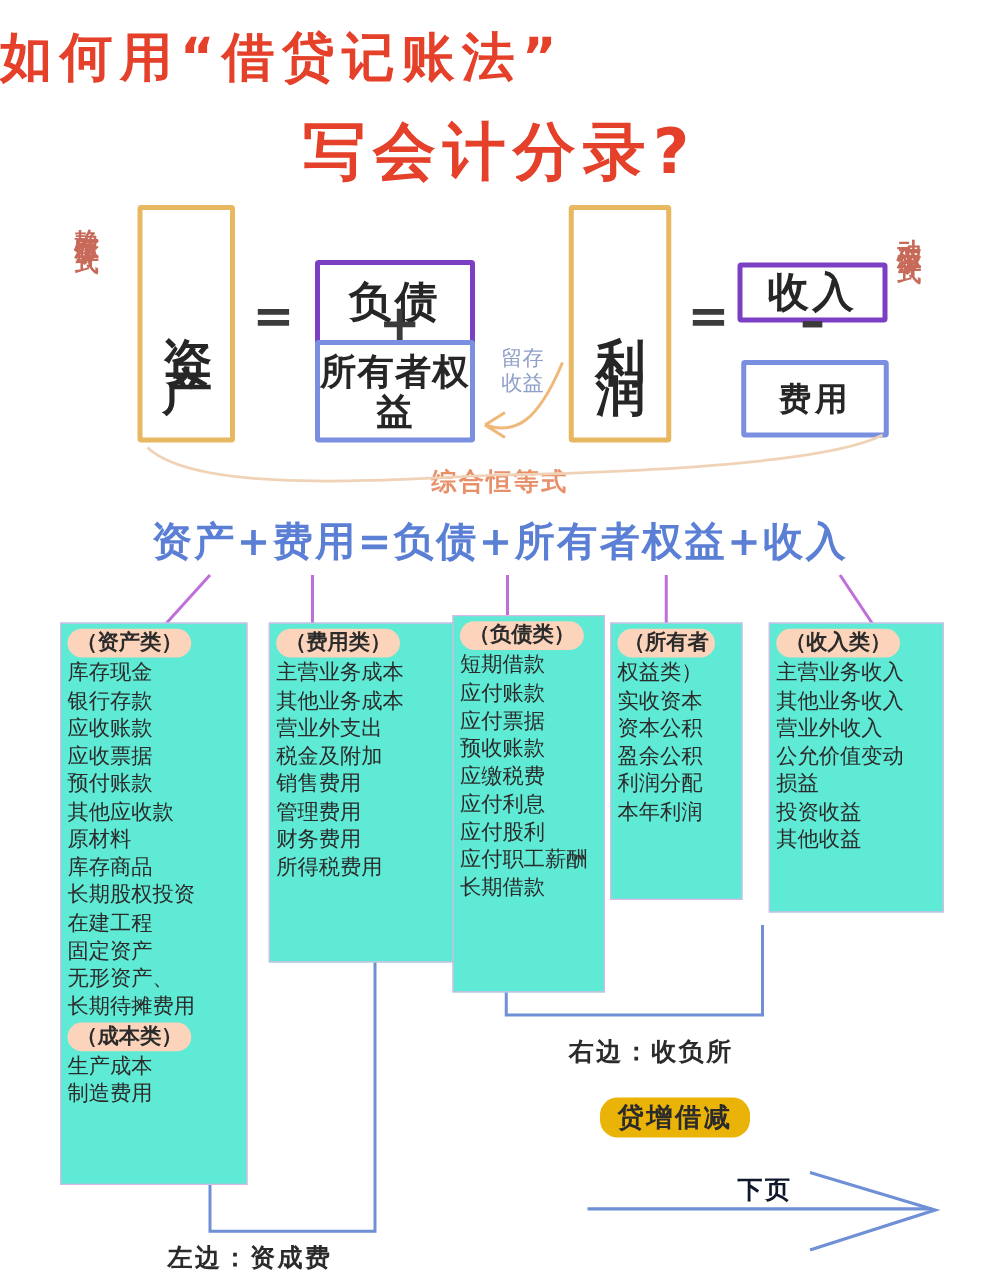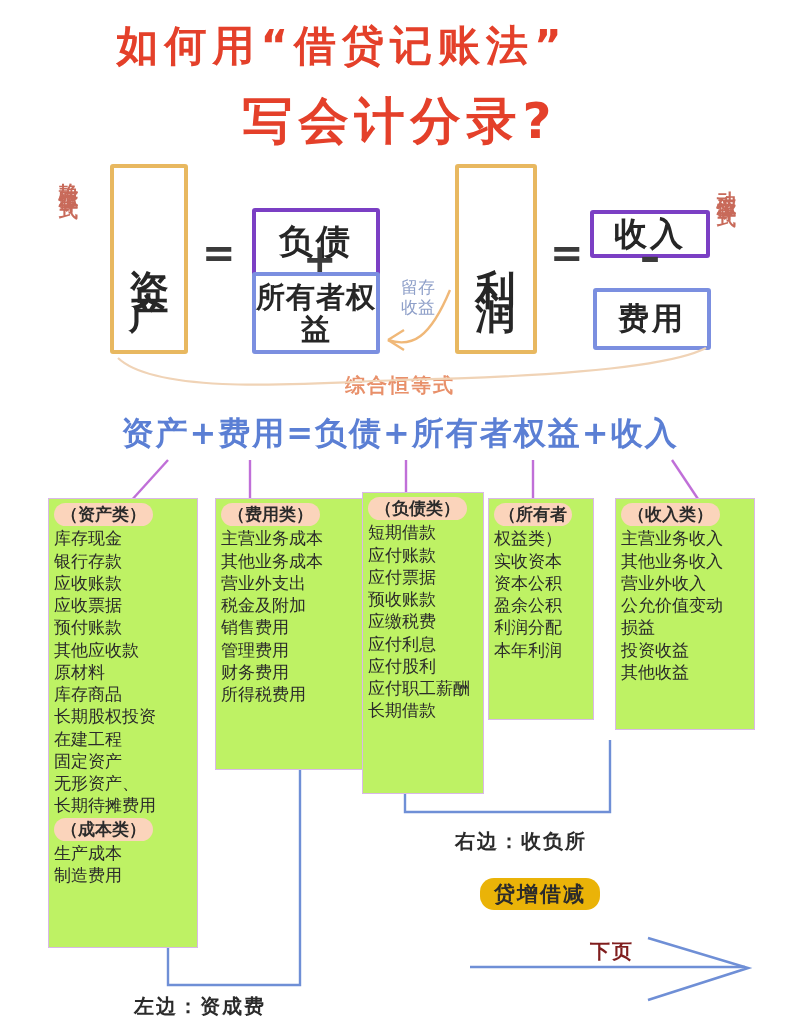--- a/index.html
+++ b/index.html
@@ -6,21 +6,21 @@
   body{
     width:800px;height:1017px;background:#ffffff;position:relative;overflow:hidden;
     font-family:"Liberation Sans","DejaVu Sans",sans-serif;
   }
   .abs{position:absolute;}
   
   #title-line1,#title-line2{
     color:#e4402a;font-weight:bold;letter-spacing:6px;white-space:nowrap;
     font-family:"DejaVu Sans",sans-serif;
   }
-  #title-line1{left:0;top:18px;width:684px;text-align:center;font-size:42px;}
+  #title-line1{left:0;top:18px;width:684px;text-align:left;font-size:42px;}
   #title-line2{left:0;top:88px;width:800px;text-align:center;font-size:50px;}
 
   
   .vlabel{
     color:#c86a5a;font-size:19px;font-weight:bold;line-height:1.18;
     writing-mode:vertical-rl;text-orientation:upright;letter-spacing:4px;
     font-family:"DejaVu Sans",sans-serif;
   }
 
   
@@ -43,21 +43,21 @@
 
   
   #combined-equation{
     left:0;top:412px;width:800px;text-align:center;color:#5b7fd4;
     font-size:32px;font-weight:bold;letter-spacing:2px;white-space:nowrap;
     font-family:"DejaVu Sans",sans-serif;
   }
 
   
   .cat-col{
-    box-sizing:border-box;border:1.5px solid #d9b8e8;background:#bef264;
+    box-sizing:border-box;border:1.5px solid #d9b8e8;background:#5eead4;
     padding:4px 5px 6px 5px;
   }
   .cat-head{
     display:inline-block;background:#fbd4bb;border-radius:12px;
     color:#2b2b2b;font-size:17px;font-weight:bold;padding:1px 7px;margin-bottom:1px;
     font-family:"DejaVu Sans",sans-serif;line-height:1.25;
   }
   .cat-item{
     color:#2b2b2b;font-size:17px;line-height:1.31;white-space:nowrap;
     font-family:"DejaVu Sans",sans-serif;
@@ -65,21 +65,21 @@
   .cat-item.wrapy{white-space:normal;}
 
   
   .note-dark{color:#2b2b2b;font-size:20px;font-weight:bold;letter-spacing:2px;
              font-family:"DejaVu Sans",sans-serif;white-space:nowrap;}
   .note-hl{
     display:inline-block;background:#eab308;border-radius:14px;padding:2px 14px;
     color:#2b2b2b;font-size:21px;font-weight:bold;letter-spacing:2px;
     font-family:"DejaVu Sans",sans-serif;white-space:nowrap;
   }
-  .note-next{color:#7f1d1d;font-size:20px;font-weight:bold;letter-spacing:2px;
+  .note-next{color:#0f172a;font-size:20px;font-weight:bold;letter-spacing:2px;
              font-family:"DejaVu Sans",sans-serif;white-space:nowrap;}
 
   svg.overlay{position:absolute;left:0;top:0;width:800px;height:1017px;pointer-events:none;}
 </style>
 </head>
 <body>
 
 <div class="abs" id="title-line1">如何用“借贷记账法”</div>
 <div class="abs" id="title-line2">写会计分录?</div>
 
@@ -100,21 +100,21 @@
 
 <div class="abs ebox gold" style="left:455px;top:164px;width:82px;height:190px;">
   <span class="vtext">利润</span>
 </div>
 <div class="abs op" style="left:550px;top:230px;">=</div>
 <div class="abs ebox purple" style="left:590px;top:166px;width:120px;height:48px;">
   <span style="font-size:33px;letter-spacing:3px;">收入</span>
 </div>
 <div class="abs op" style="left:640px;top:234px;">–</div>
 <div class="abs ebox blue" style="left:593px;top:288px;width:118px;height:62px;">
-  <span style="font-size:31px;letter-spacing:3px;text-align:right;">费用</span>
+  <span style="font-size:26px;letter-spacing:3px;text-align:right;">费用</span>
 </div>
 
 <div class="abs annot-blue" style="left:393px;top:277px;width:50px;text-align:center;">留存收益</div>
 <div class="abs annot-orange" style="left:0;top:372px;width:800px;text-align:center;">综合恒等式</div>
 
 <div class="abs" id="combined-equation">资产+费用=负债+所有者权益+收入</div>
 
 <svg class="overlay" viewBox="0 0 800 1017">
 
   <path d="M118 358 C 160 398, 330 382, 400 380 C 490 378, 660 372, 706 348" stroke="#f0d3b6" stroke-width="2.2" fill="none"></path>

